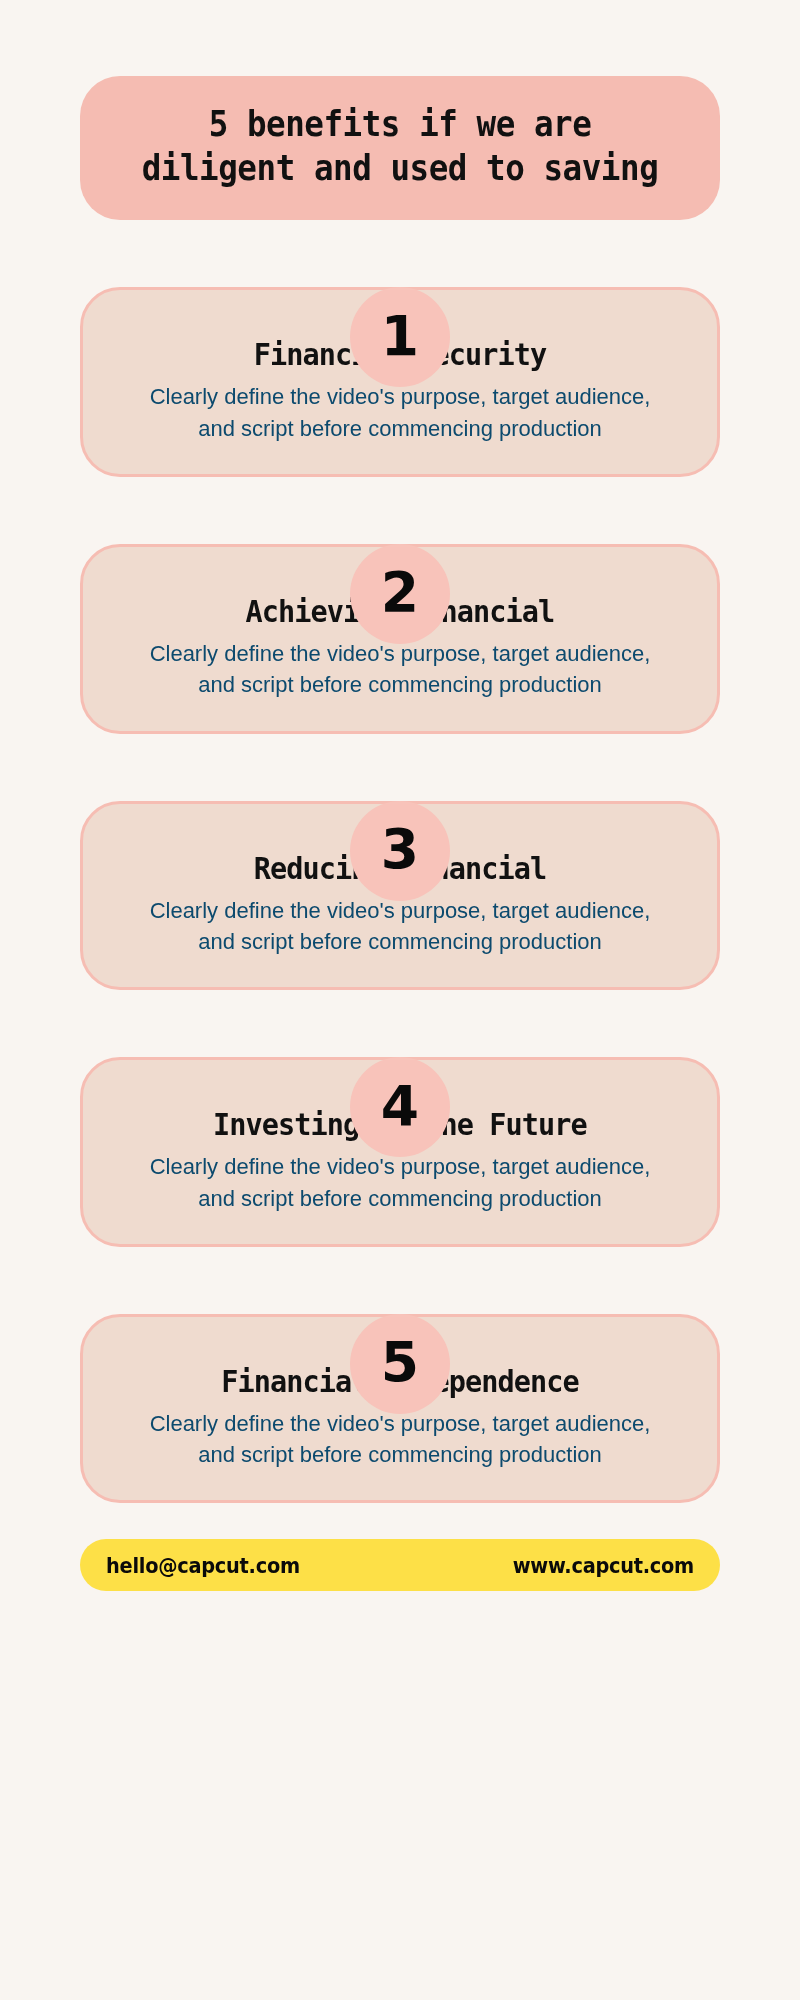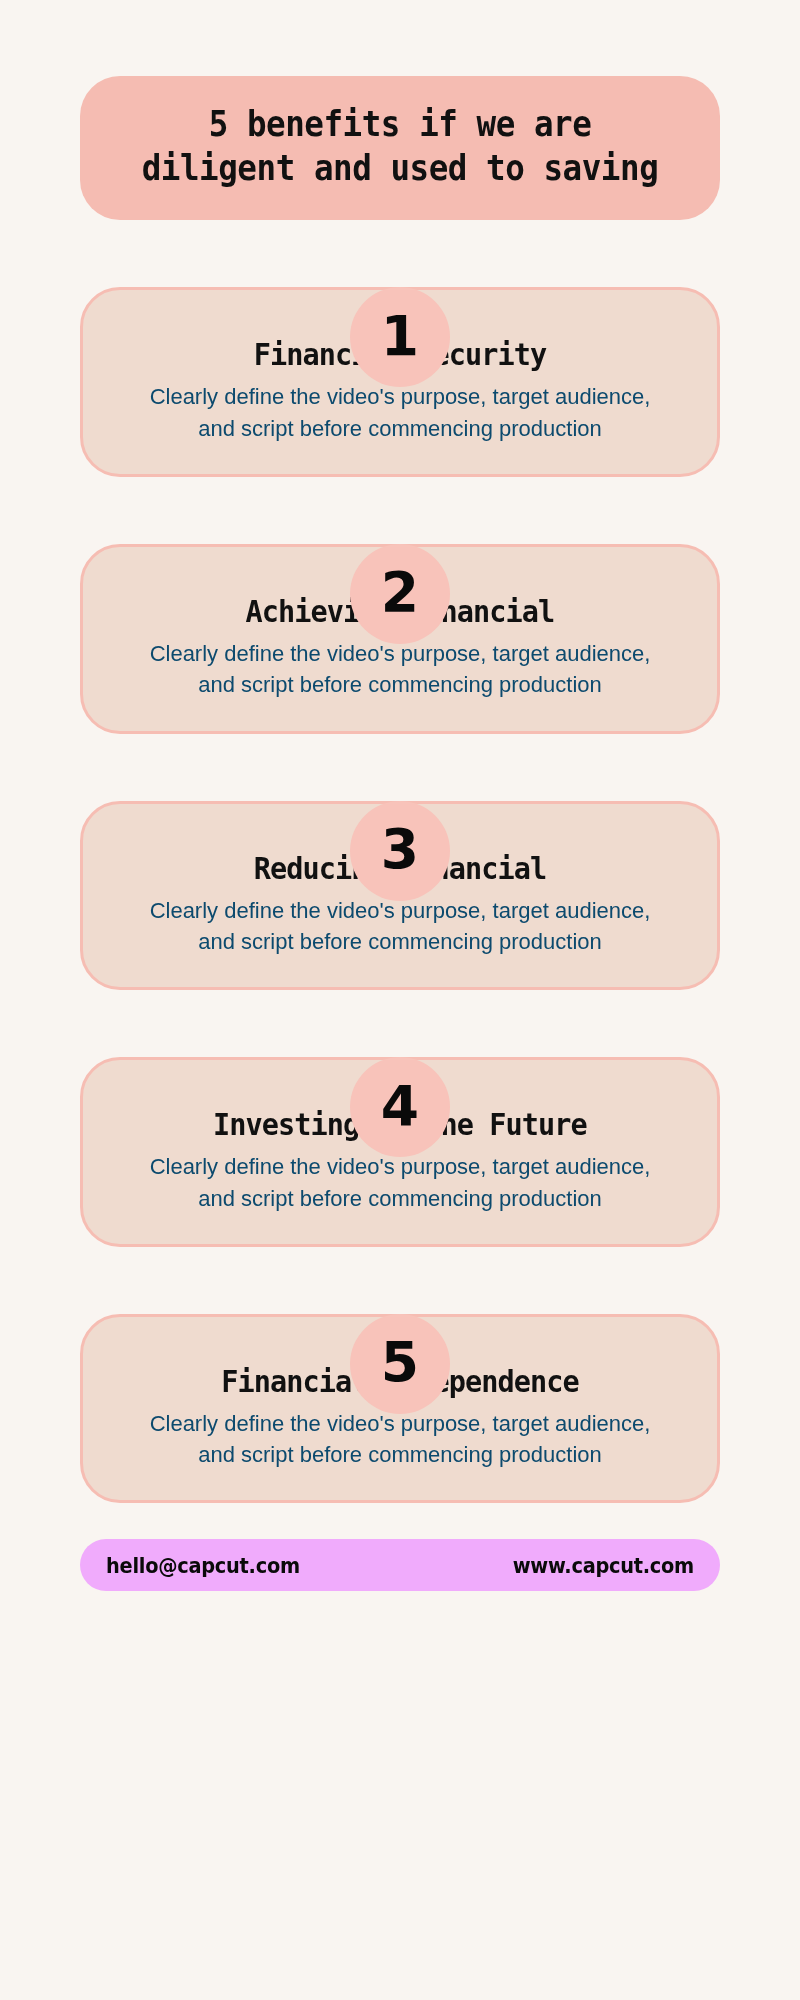--- a/index.html
+++ b/index.html
@@ -99,21 +99,21 @@
     font-size: 22px;
     line-height: 1.42;
     color: #0c4a6e;
     max-width: 530px;
     margin: 0 auto;
   }
 
   
   .footer {
     margin-top: 36px;
-    background: #f0abfc;
+    background: #fde047;
     border-radius: 26px;
     height: 52px;
     display: flex;
     align-items: center;
     justify-content: space-between;
     padding: 0 26px;
   }
 
   .footer-text {
     font-family: "DejaVu Sans", sans-serif;

